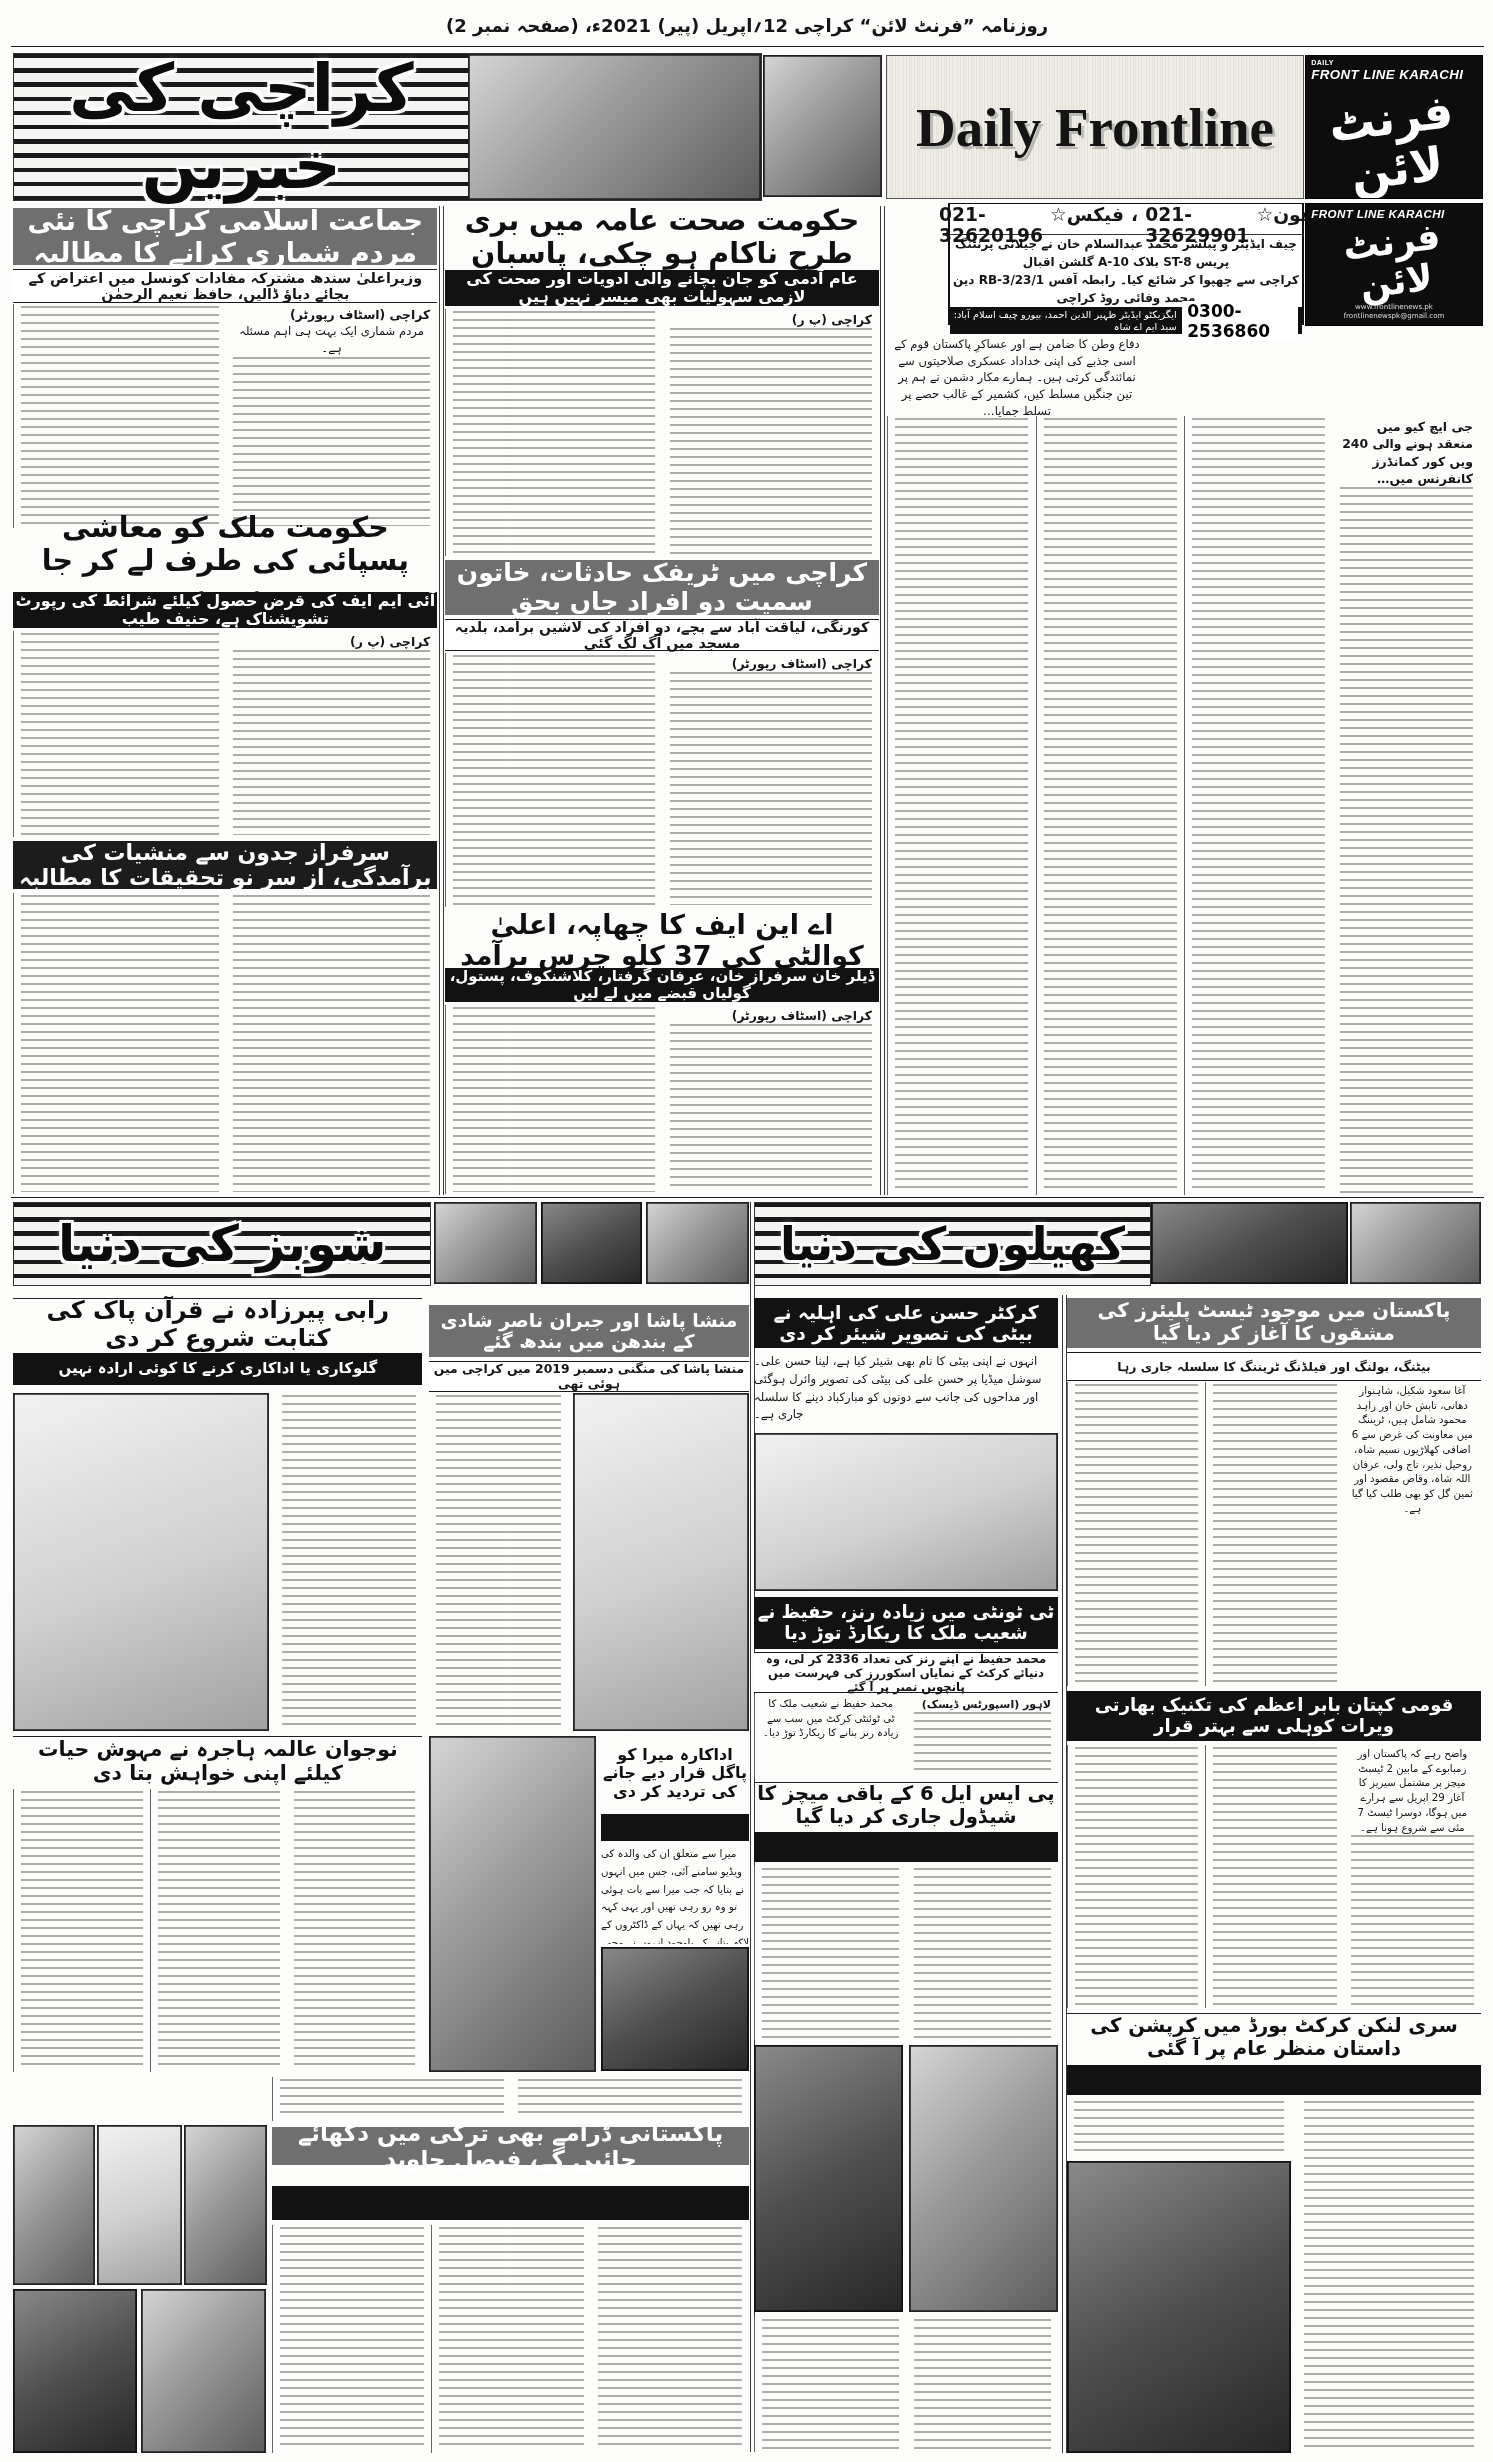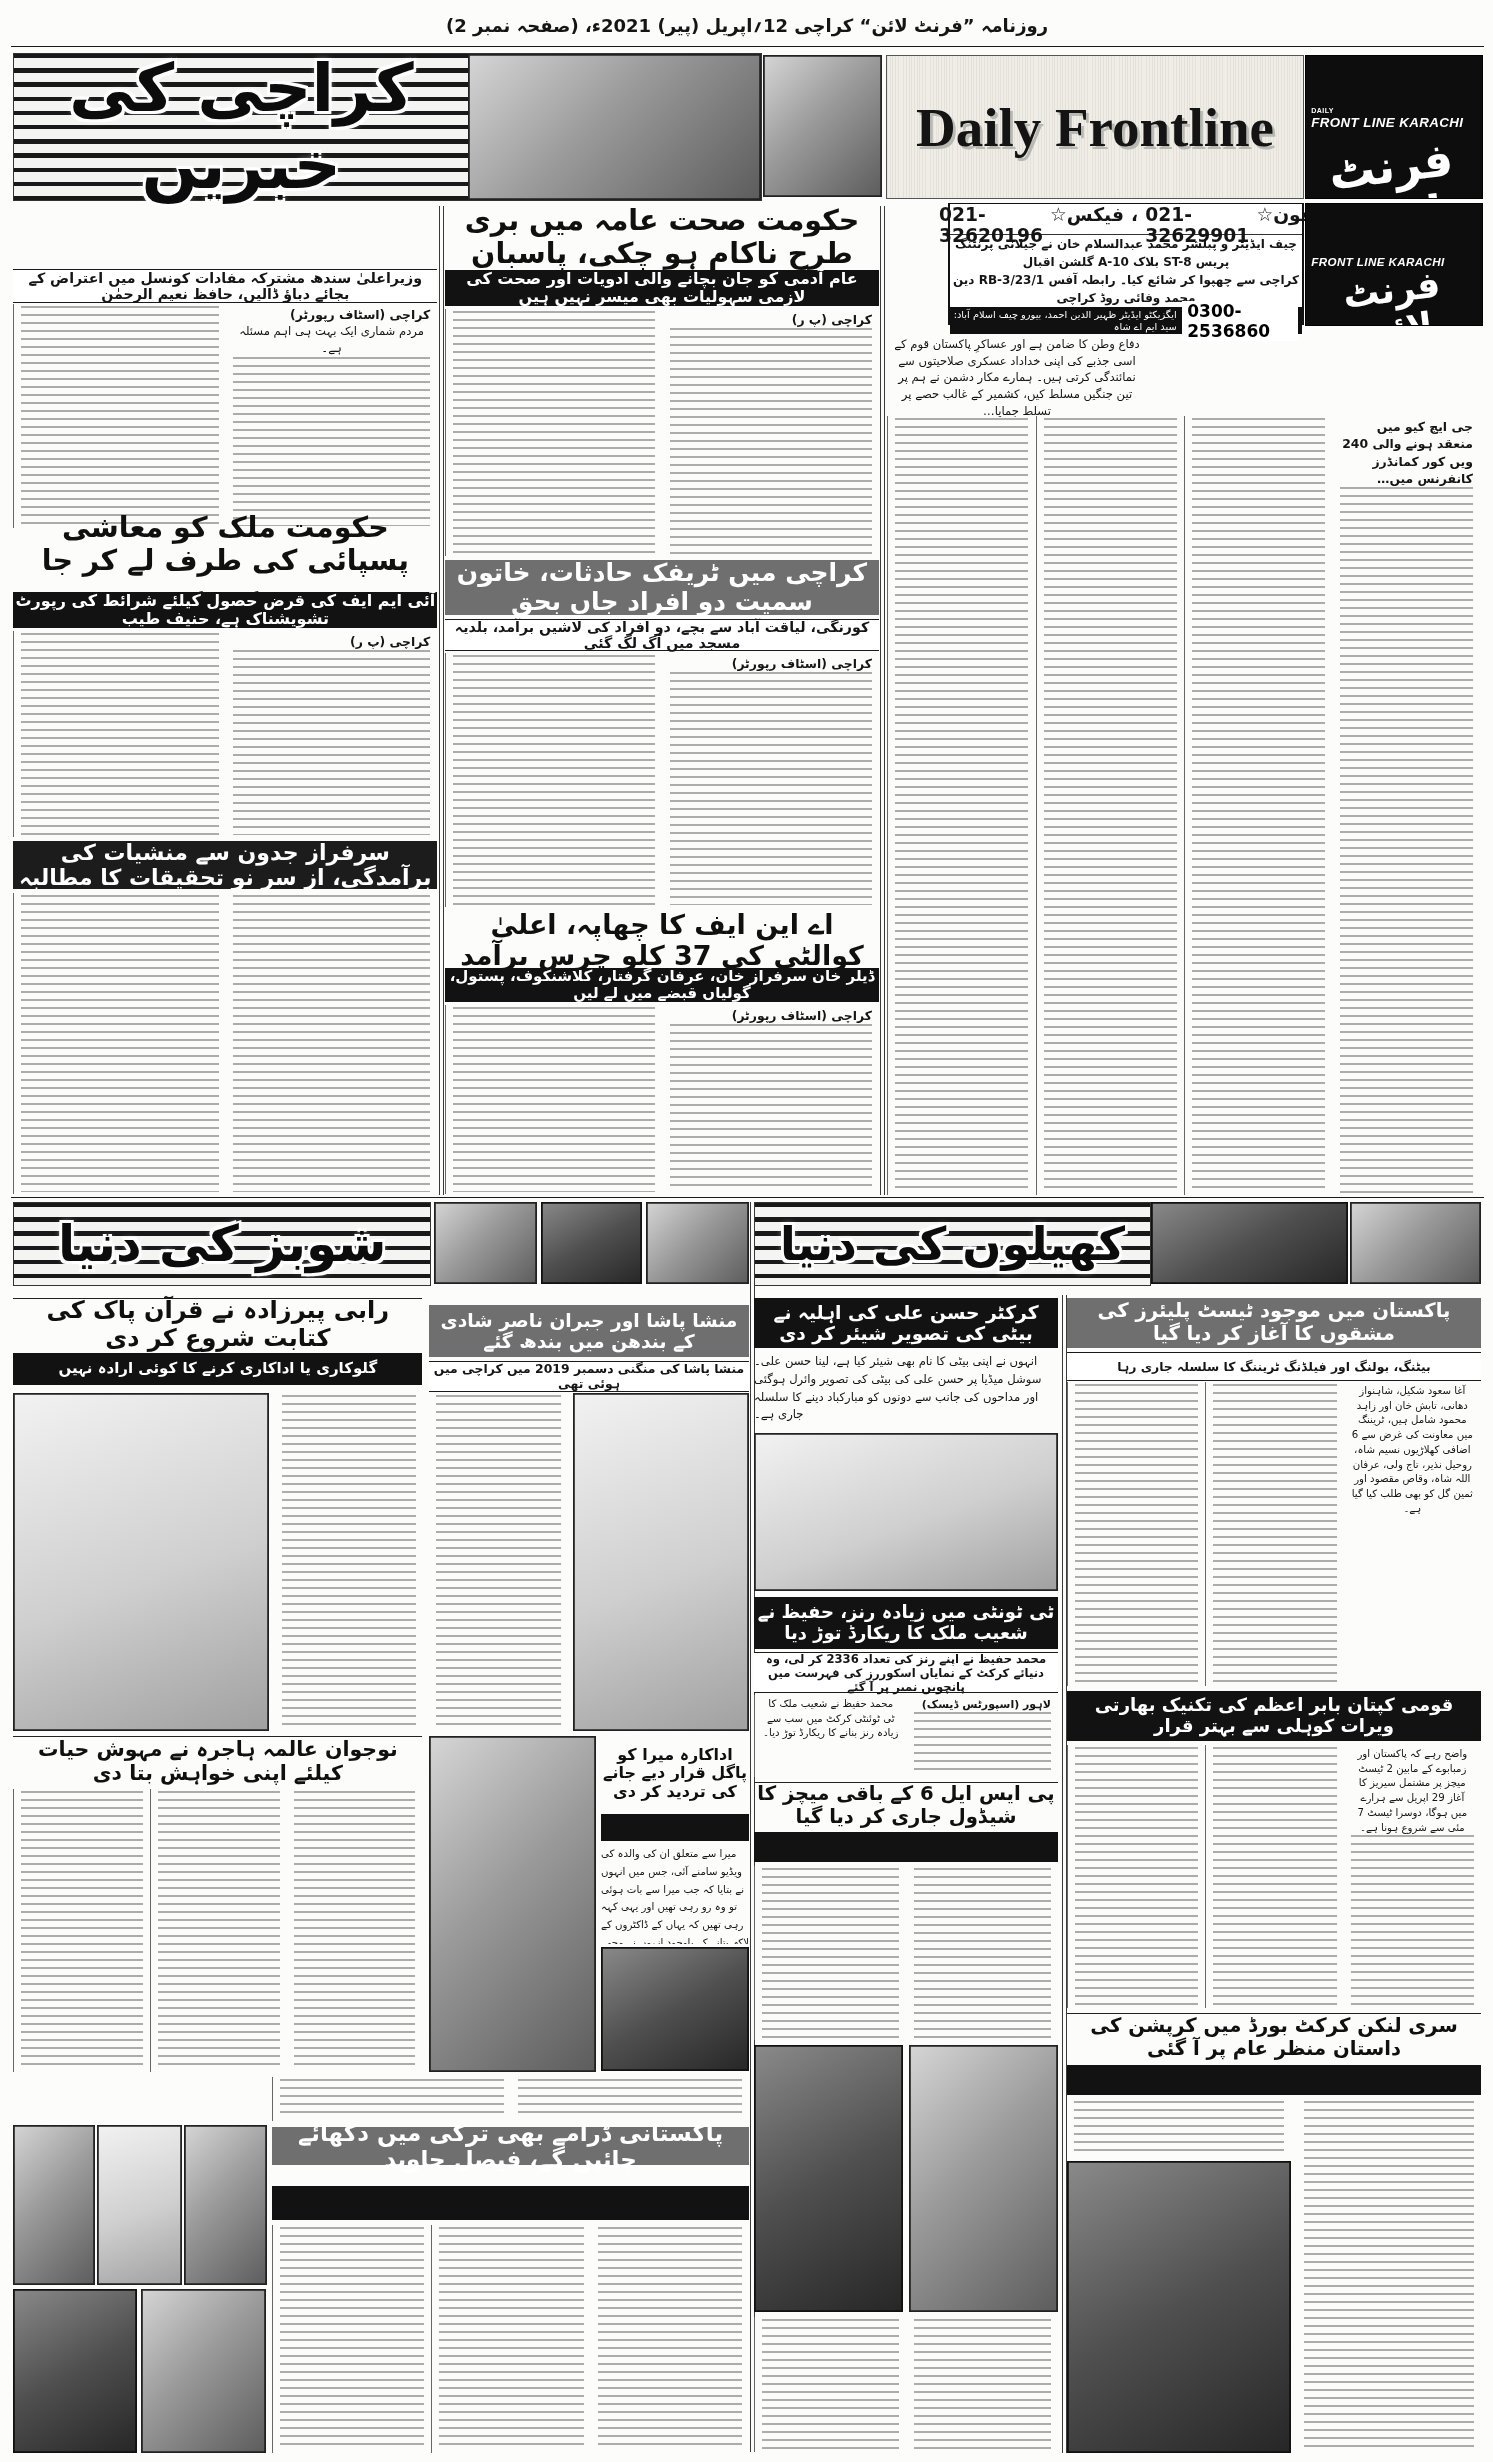--- a/index.html
+++ b/index.html
@@ -30,21 +30,21 @@
   .sim{flex:1;background:repeating-linear-gradient(to bottom,#4a4a4a 0 1.8px,transparent 1.8px 8px);opacity:.45;}
   .sim-light{flex:1;background:repeating-linear-gradient(to bottom,#e6e6e6 0 1.8px,transparent 1.8px 7.1px);opacity:.8;margin:3.6px 9px;}
   .lead{font-weight:bold;font-size:12.4px;text-align:right;direction:rtl;line-height:1.4;}
   .snip{font-size:11.6px;text-align:center;direction:rtl;line-height:1.45;}
   .masthead-title{font-family:"Liberation Serif","DejaVu Serif",serif;font-weight:bold;
     color:#141414;text-shadow:2.7px 2.7px 0 #b9b9b4;background:#efede6;
     background-image:repeating-linear-gradient(90deg,rgba(0,0,0,.05) 0 0.9px,transparent 0.9px 2.7px);
     border:0.9px solid #555;}
   .logo-box{background:#0d0d0d;color:#fff;border:1.8px solid #000;overflow:hidden;}
   .logo-head{font-family:"Liberation Sans",sans-serif;font-weight:900;font-style:italic;
-    font-size:13.3px;letter-spacing:0.4px;padding:2.7px 5.3px;white-space:nowrap;margin-top:48px;}
+    font-size:13.3px;letter-spacing:0.4px;padding:2.7px 5.3px;white-space:nowrap;}
   .logo-head small{font-size:7.1px;display:block;font-style:normal;}
   .logo-urdu{font-weight:900;font-size:41px;transform:rotate(-7deg);text-align:center;direction:rtl;line-height:1.1;}
   .logo-foot{font-size:7.1px;text-align:center;opacity:.85;line-height:1.3;}
   .contact-box{border-left:2.7px double #111;border-right:2.7px double #111;border-top:1.8px solid #111;background:#fff;}
   .contact-phone{font-weight:900;font-size:18.7px;direction:rtl;display:flex;justify-content:center;gap:7.1px;align-items:baseline;border-bottom:0.9px solid #333;}
   .contact-line{font-size:12px;font-weight:bold;direction:rtl;text-align:center;line-height:1.5;}
   .contact-strip{background:#101010;color:#fff;display:flex;direction:rtl;align-items:center;gap:5.3px;padding:0 3.6px;}
   .contact-mobile{font-weight:900;font-size:17px;background:#fff;color:#000;padding:0 5.3px;direction:ltr;}
   .contact-ed{font-size:9.8px;line-height:1.2;}
   .date-line{font-weight:bold;font-size:18px;direction:rtl;}
@@ -94,20 +94,21 @@
     <div class="logo-urdu" style="font-size:36px;">فرنٹ لائن</div>
     <div class="logo-foot">
       <span>www.frontlinenews.pk</span><br>
       <span>frontlinenewspk@gmail.com</span>
     </div>
   </div>
 
   <div class="abs vr" style="left:439px;top:206px;height:989px;"></div>
   <div class="abs vr" style="left:880px;top:206px;height:989px;"></div>
 
+  <div class="abs band-gray hl urdu center" style="left:13.3px;top:208px;width:424px;height:57px;font-size:27px;">جماعت اسلامی کراچی کا نئی مردم شماری کرانے کا مطالبہ</div>
   <div class="abs sub-plain urdu center" style="left:13.3px;top:269px;width:424px;height:32px;font-size:14.2px;">وزیراعلیٰ سندھ مشترکہ مفادات کونسل میں اعتراض کے بجائے دباؤ ڈالیں، حافظ نعیم الرحمٰن</div>
   <div class="abs" style="left:13.3px;top:304px;width:424px;height:224px;">
     <div class="cols">
       <div class="col">
         <span class="lead">کراچی (اسٹاف رپورٹر)</span>
         <span class="snip">مردم شماری ایک بہت ہی اہم مسئلہ ہے۔</span>
         <div class="sim"></div>
       </div>
       <div class="col">
           <div class="sim"></div>

